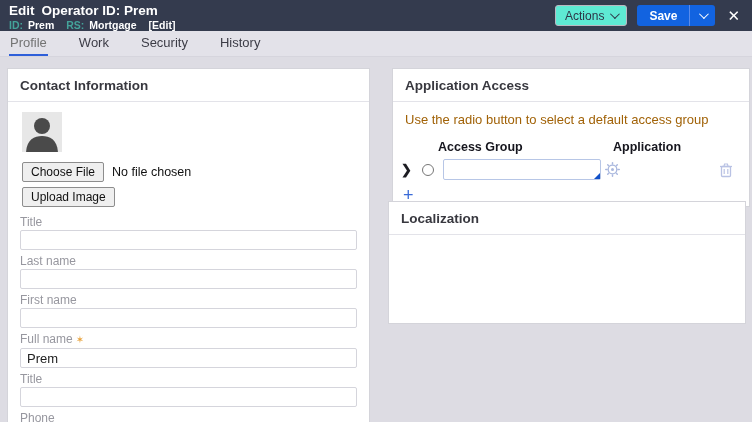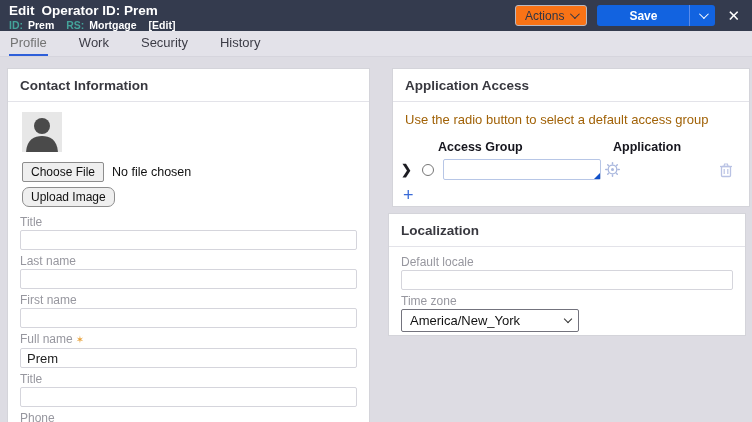--- a/index.html
+++ b/index.html
@@ -17,31 +17,31 @@
     padding: 3px 10px 0 9px;
   }
   .title-line1 { font-size: 13.5px; font-weight: bold; line-height: 15px; }
   .title-line1 .t-edit { margin-right: 7px; }
   .title-line2 { font-size: 10.5px; font-weight: bold; line-height: 12px; margin-top: 1px; }
   .kv-key { color: #44a39a; margin-right: 5px; }
   .kv-val { color: #ffffff; margin-right: 12px; }
   .edit-link { color: #ffffff; cursor: pointer; }
   .topbar-right { display: flex; align-items: center; gap: 10px; padding-top: 2px; }
   .btn-actions {
-    background: #f97316; color: #2e3547; border: 1px solid #b9b9c2;
+    background: #5eead4; color: #2e3547; border: 1px solid #b9b9c2;
     border-radius: 3px; font-size: 12px; height: 21px; padding: 0 9px;
     display: flex; align-items: center; gap: 6px; cursor: pointer;
     font-family: "Liberation Sans", sans-serif;
   }
   .chev { width: 7px; height: 7px; border-right: 1.6px solid #2e3547;
     border-bottom: 1.6px solid #2e3547; transform: rotate(45deg) translateY(-2px); display: inline-block; }
   .btn-save-group { display: flex; height: 21px; border-radius: 3px; overflow: hidden; }
   .btn-save {
     background: #1263e0; color: #fff; border: none; font-weight: bold;
-    font-size: 12px; padding: 0 32px; cursor: pointer;
+    font-size: 12px; padding: 0 12px; cursor: pointer;
     font-family: "Liberation Sans", sans-serif;
   }
   .btn-save-caret {
     background: #1263e0; border: none; border-left: 1px solid #5a8ceb;
     width: 26px; display: flex; align-items: center; justify-content: center; cursor: pointer;
   }
   .btn-save-caret .chev { border-color: #fff; }
   .btn-close { background: transparent; border: none; color: #fff; font-size: 15px;
     line-height: 15px; cursor: pointer; padding: 0 2px; font-family: "Liberation Sans", sans-serif; }
   
@@ -54,33 +54,33 @@
   .tab.active { color: #737373; border-bottom-color: #2e5fd9; }
   
   .content { position: relative; height: 365px; overflow: hidden; padding-left: 45px; }
   .panel { position: absolute; background: #fff; border: 1px solid #d4d4da; }
   .panel-head {
     padding: 9px 12px 8px; font-size: 13.5px; font-weight: bold; color: #38383f;
     border-bottom: 1px solid #e3e3e9;
   }
   #contact-panel { left: 7px; top: 11px; width: 363px; height: 370px; }
   #appaccess-panel { left: 392px; top: 11px; width: 358px; height: 139px; }
-  #localization-panel { left: 388px; top: 156px; width: 358px; height: 123px; }
+  #localization-panel { left: 388px; top: 144px; width: 358px; height: 123px; }
   .panel-body { padding: 10px 12px; }
   
   .avatar-row { display: flex; gap: 10px; margin: 0 2px 8px 2px; flex-direction: column; }
   .avatar { width: 40px; height: 40px; background: #e7e7e7; overflow: hidden; flex: 0 0 auto; }
   .file-controls { display: flex; flex-direction: column; gap: 5px; }
   .file-row { display: flex; align-items: center; gap: 8px; }
   .btn-file, .btn-upload {
     border: 1px solid #8d8d8d; background: #efefef; font-size: 12px;
     padding: 2px 8px; border-radius: 2px; color: #111; cursor: pointer;
     width: max-content; font-family: "Liberation Sans", sans-serif;
   }
-  .btn-upload { border-radius: 7px; }
+  .btn-upload { border-radius: 2px; }
   .no-file { font-size: 12.5px; color: #111; }
   .field { margin-bottom: 4px; }
   .field label { display: block; font-size: 12px; line-height: 14px; color: #97979f; margin-bottom: 1px; }
   .req { color: #e8a33d; font-size: 10px; margin-left: 3px; }
   .txt {
     width: 100%; height: 20px; border: 1px solid #d5d5dc; border-radius: 2px;
     font-size: 13px; padding: 0 6px; color: #222; background: #fff;
     font-family: "Liberation Sans", sans-serif;
   }
   
@@ -251,30 +251,15 @@
         </button>
       </div>
       <div class="add-row">
         <button class="plus-btn">+</button>
       </div>
     </div>
   </div>
 
   <div class="panel" id="localization-panel">
     <div class="panel-head">Localization</div>
-    <div class="panel-body">
-      <div class="field">
-        <label>Default locale</label>
-        <input class="txt" value="" style="">
-      </div>
-      <div class="field">
-        <label>Time zone</label>
-        <div class="select-wrap">
-          <select class="tz-select">
-            <option>America/New_York</option>
-          </select>
-          <span class="sel-chev"></span>
-        </div>
-      </div>
-    </div>
   </div>
 
 </div>
 
 </body></html>

